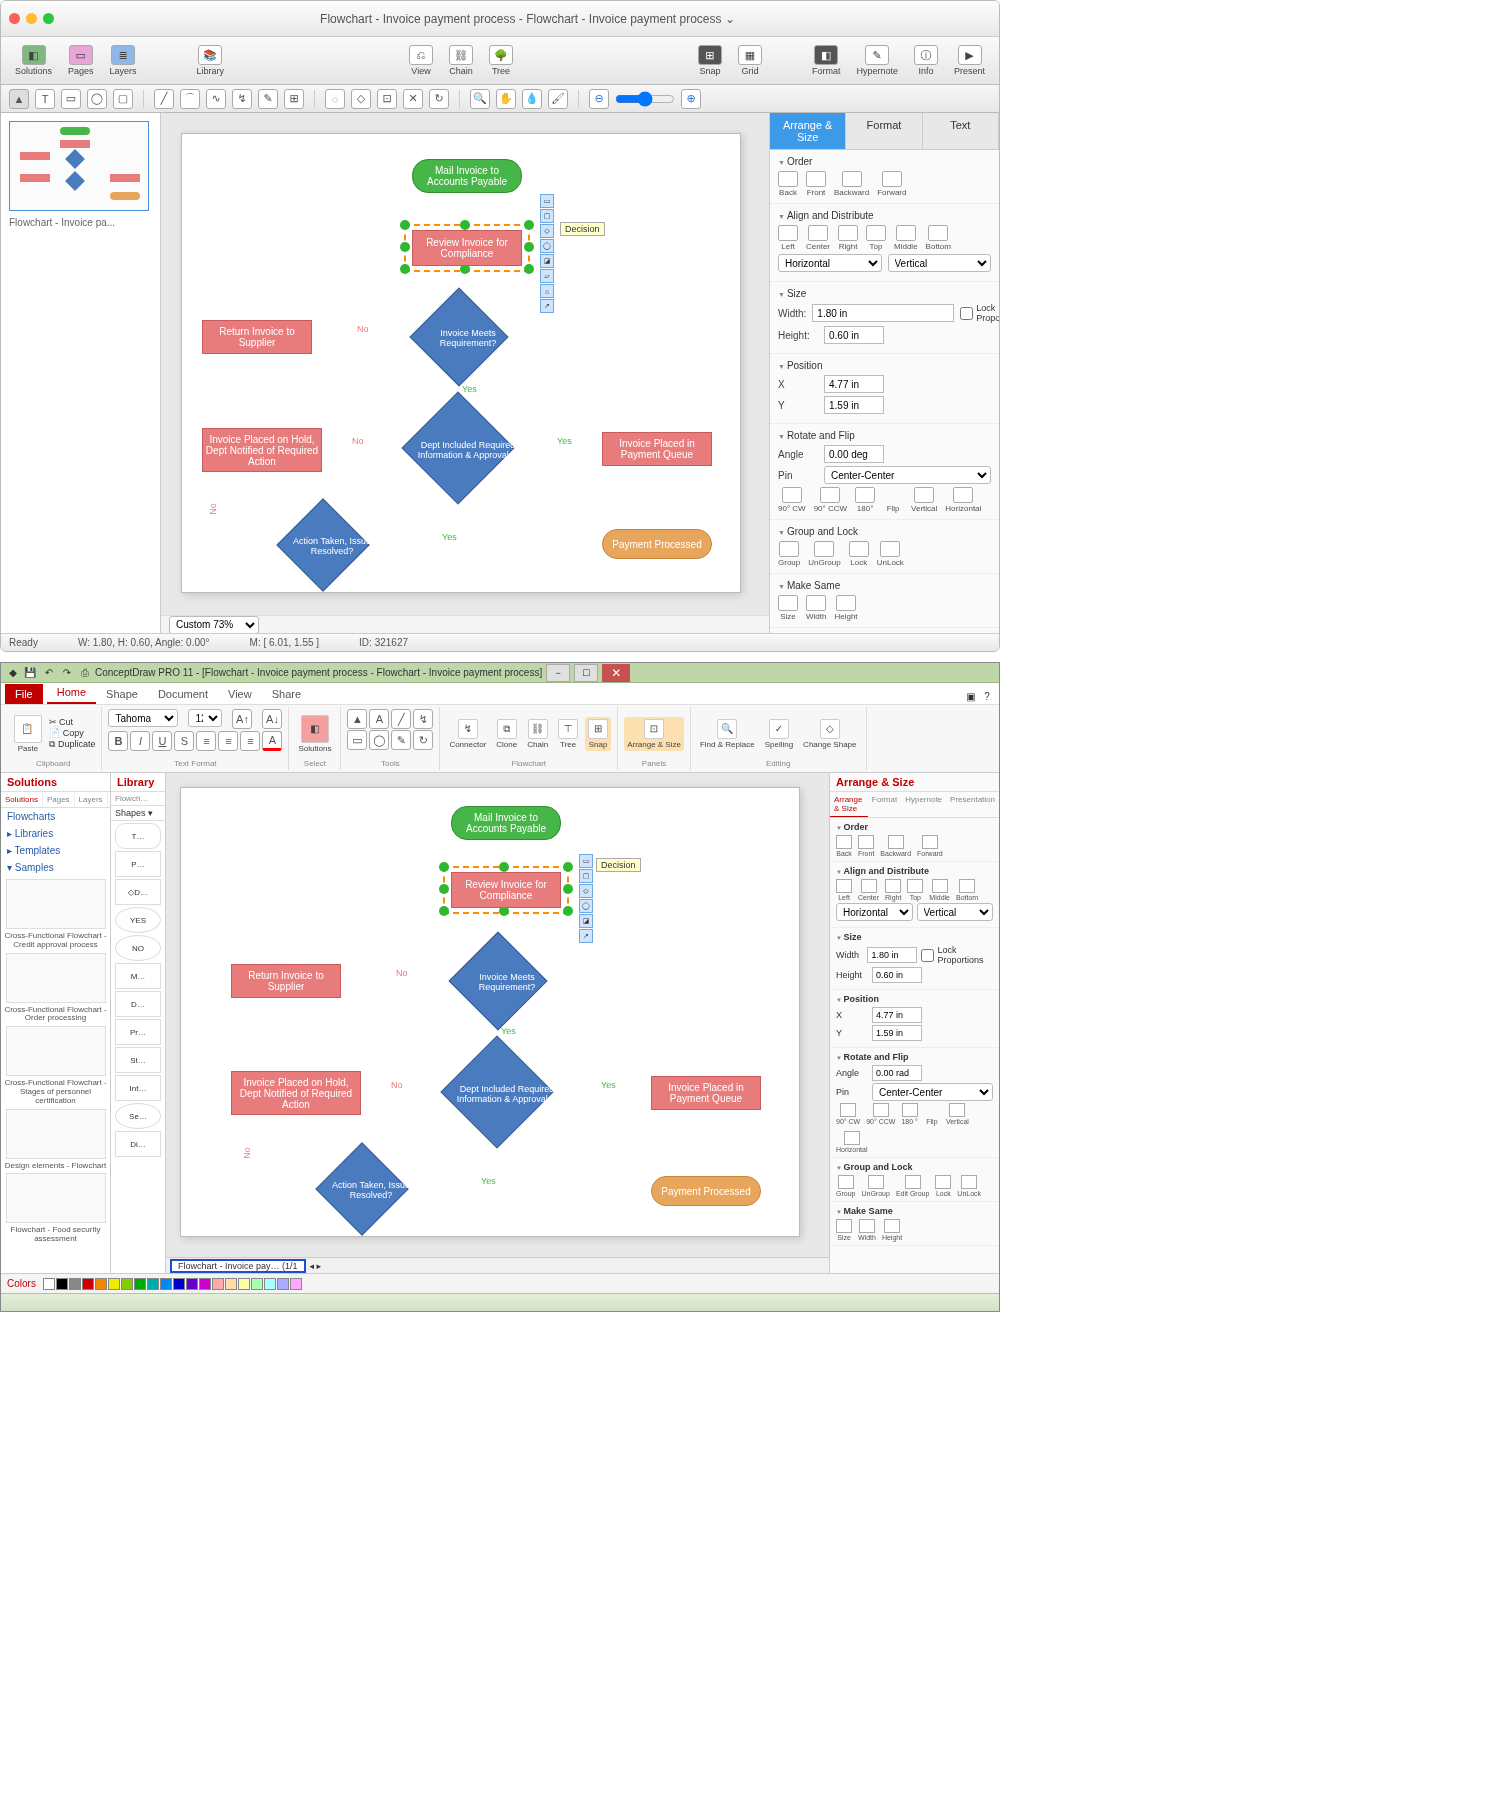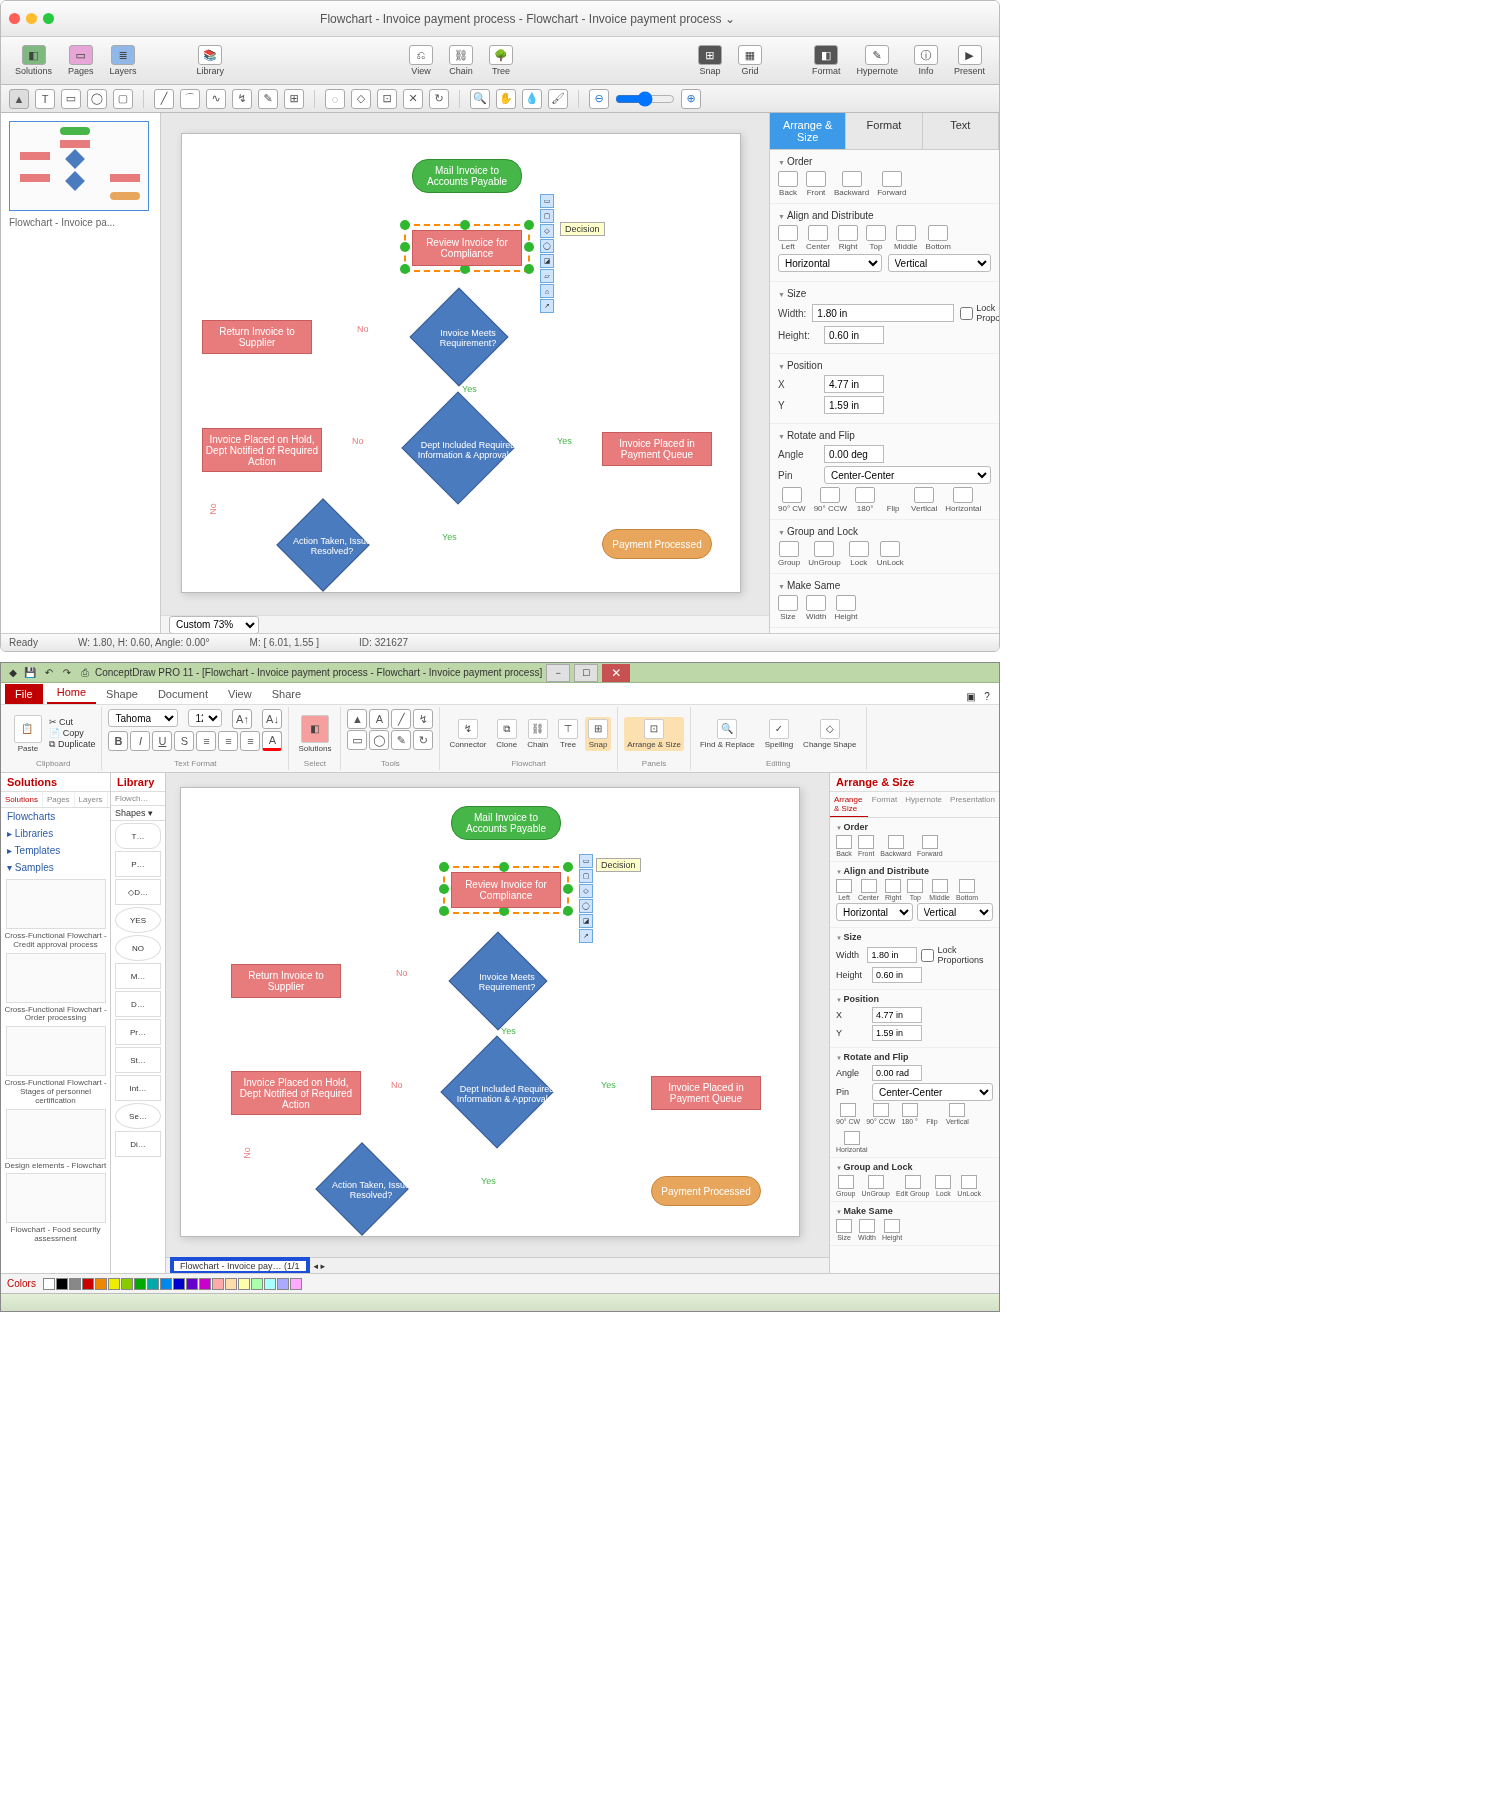--- a/index.html
+++ b/index.html
@@ -718,21 +718,21 @@
           <div class="di" style="left:-42px;top:-30px;width:66px;height:66px"></div>
           <div class="dl" style="left:0;top:4px;width:100px">Action Taken, Issue Resolved?</div>
         </div>
         <div class="arr-lbl" style="left:60px;top:360px;color:#e87b7b;transform:rotate(-90deg)">No</div>
         <div class="arr-lbl" style="left:300px;top:388px;color:#47b648">Yes</div>
         <div class="fc-term" style="left:470px;top:388px;width:110px;height:30px">
             <span>Payment Processed</span>
           </div>
       </div>
       <div style="position:absolute;left:0;bottom:0;right:0;height:16px;background:#f0f0f0;border-top:1px solid #ccc;display:flex;align-items:center;font-size:9px;padding:0 4px">
-        <span style="border:4px solid #1d4ed8;padding:0 6px;background:#fff">Flowchart - Invoice pay…  (1/1</span>
+        <span style="border:2px solid #1d4ed8;padding:0 6px;background:#fff">Flowchart - Invoice pay…  (1/1</span>
         <span style="margin-left:4px;cursor:pointer">◂ ▸</span>
       </div>
     </div>
     <div class="win-right">
       <div class="wrhead">Arrange &amp; Size</div>
       <div class="wrtabs">
         <div class="wrtab active">Arrange &amp; Size</div>
         <div class="wrtab">Format</div>
         <div class="wrtab">Hypernote</div>
         <div class="wrtab">Presentation</div>

